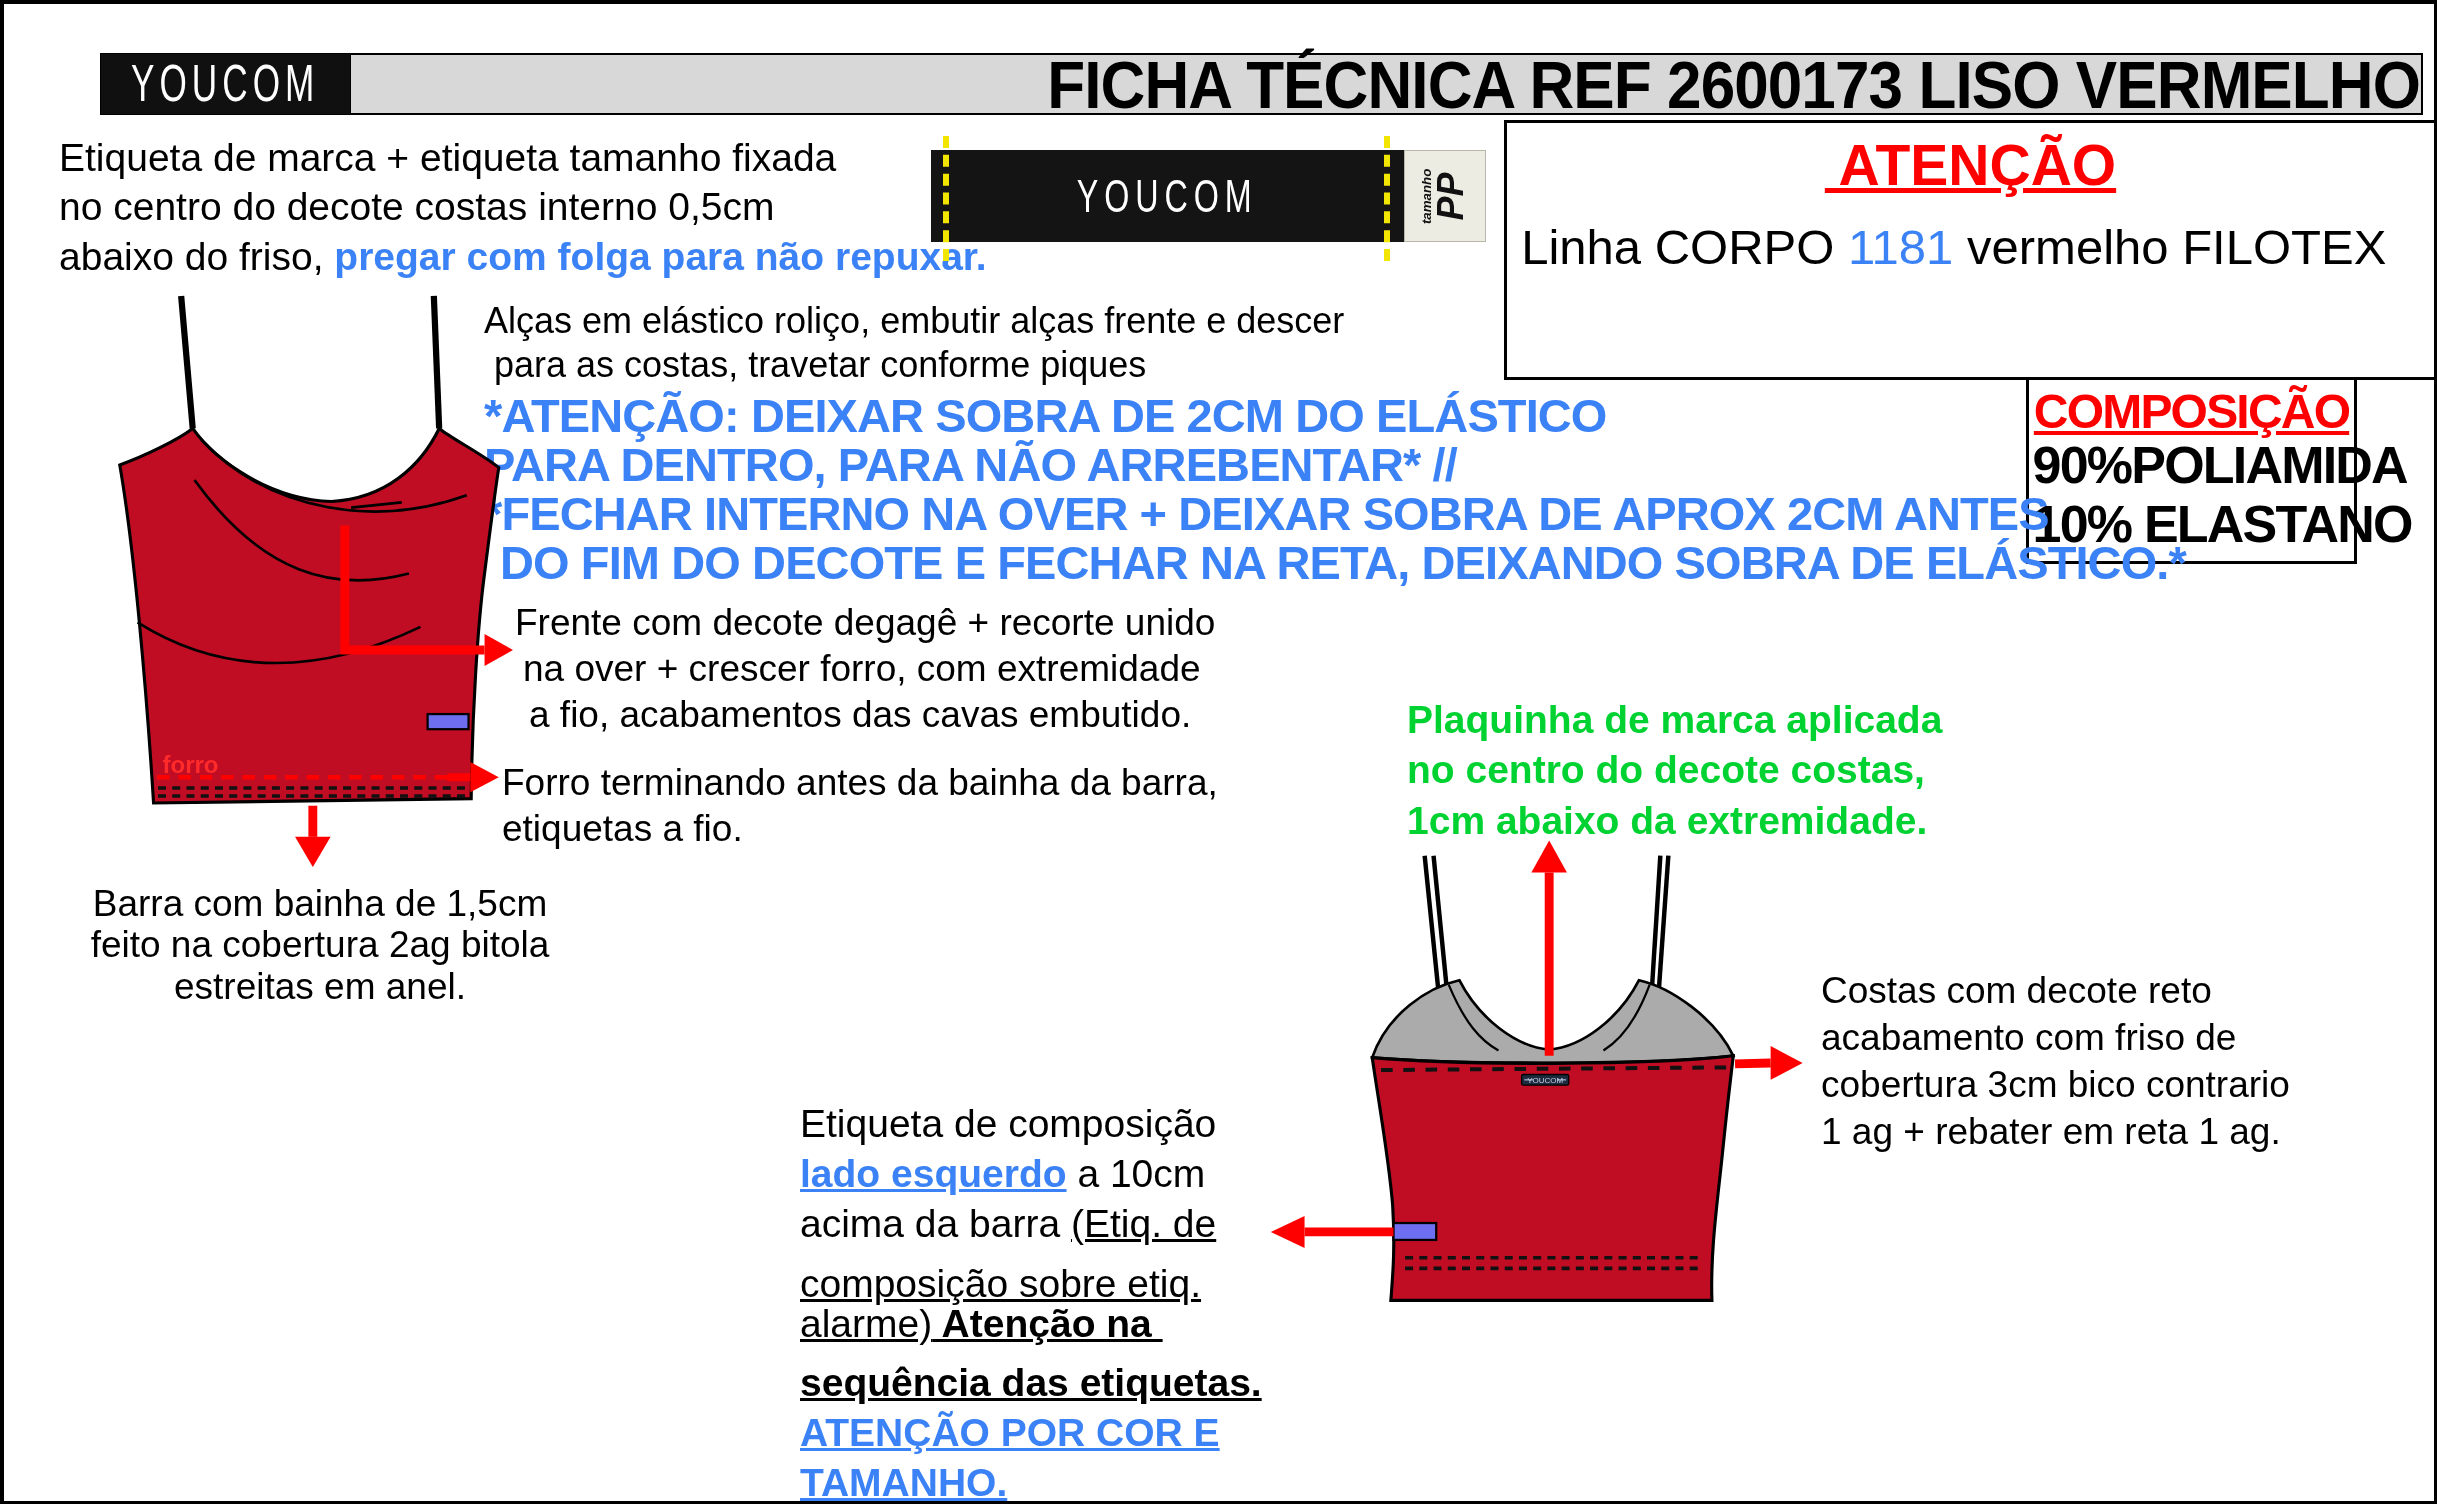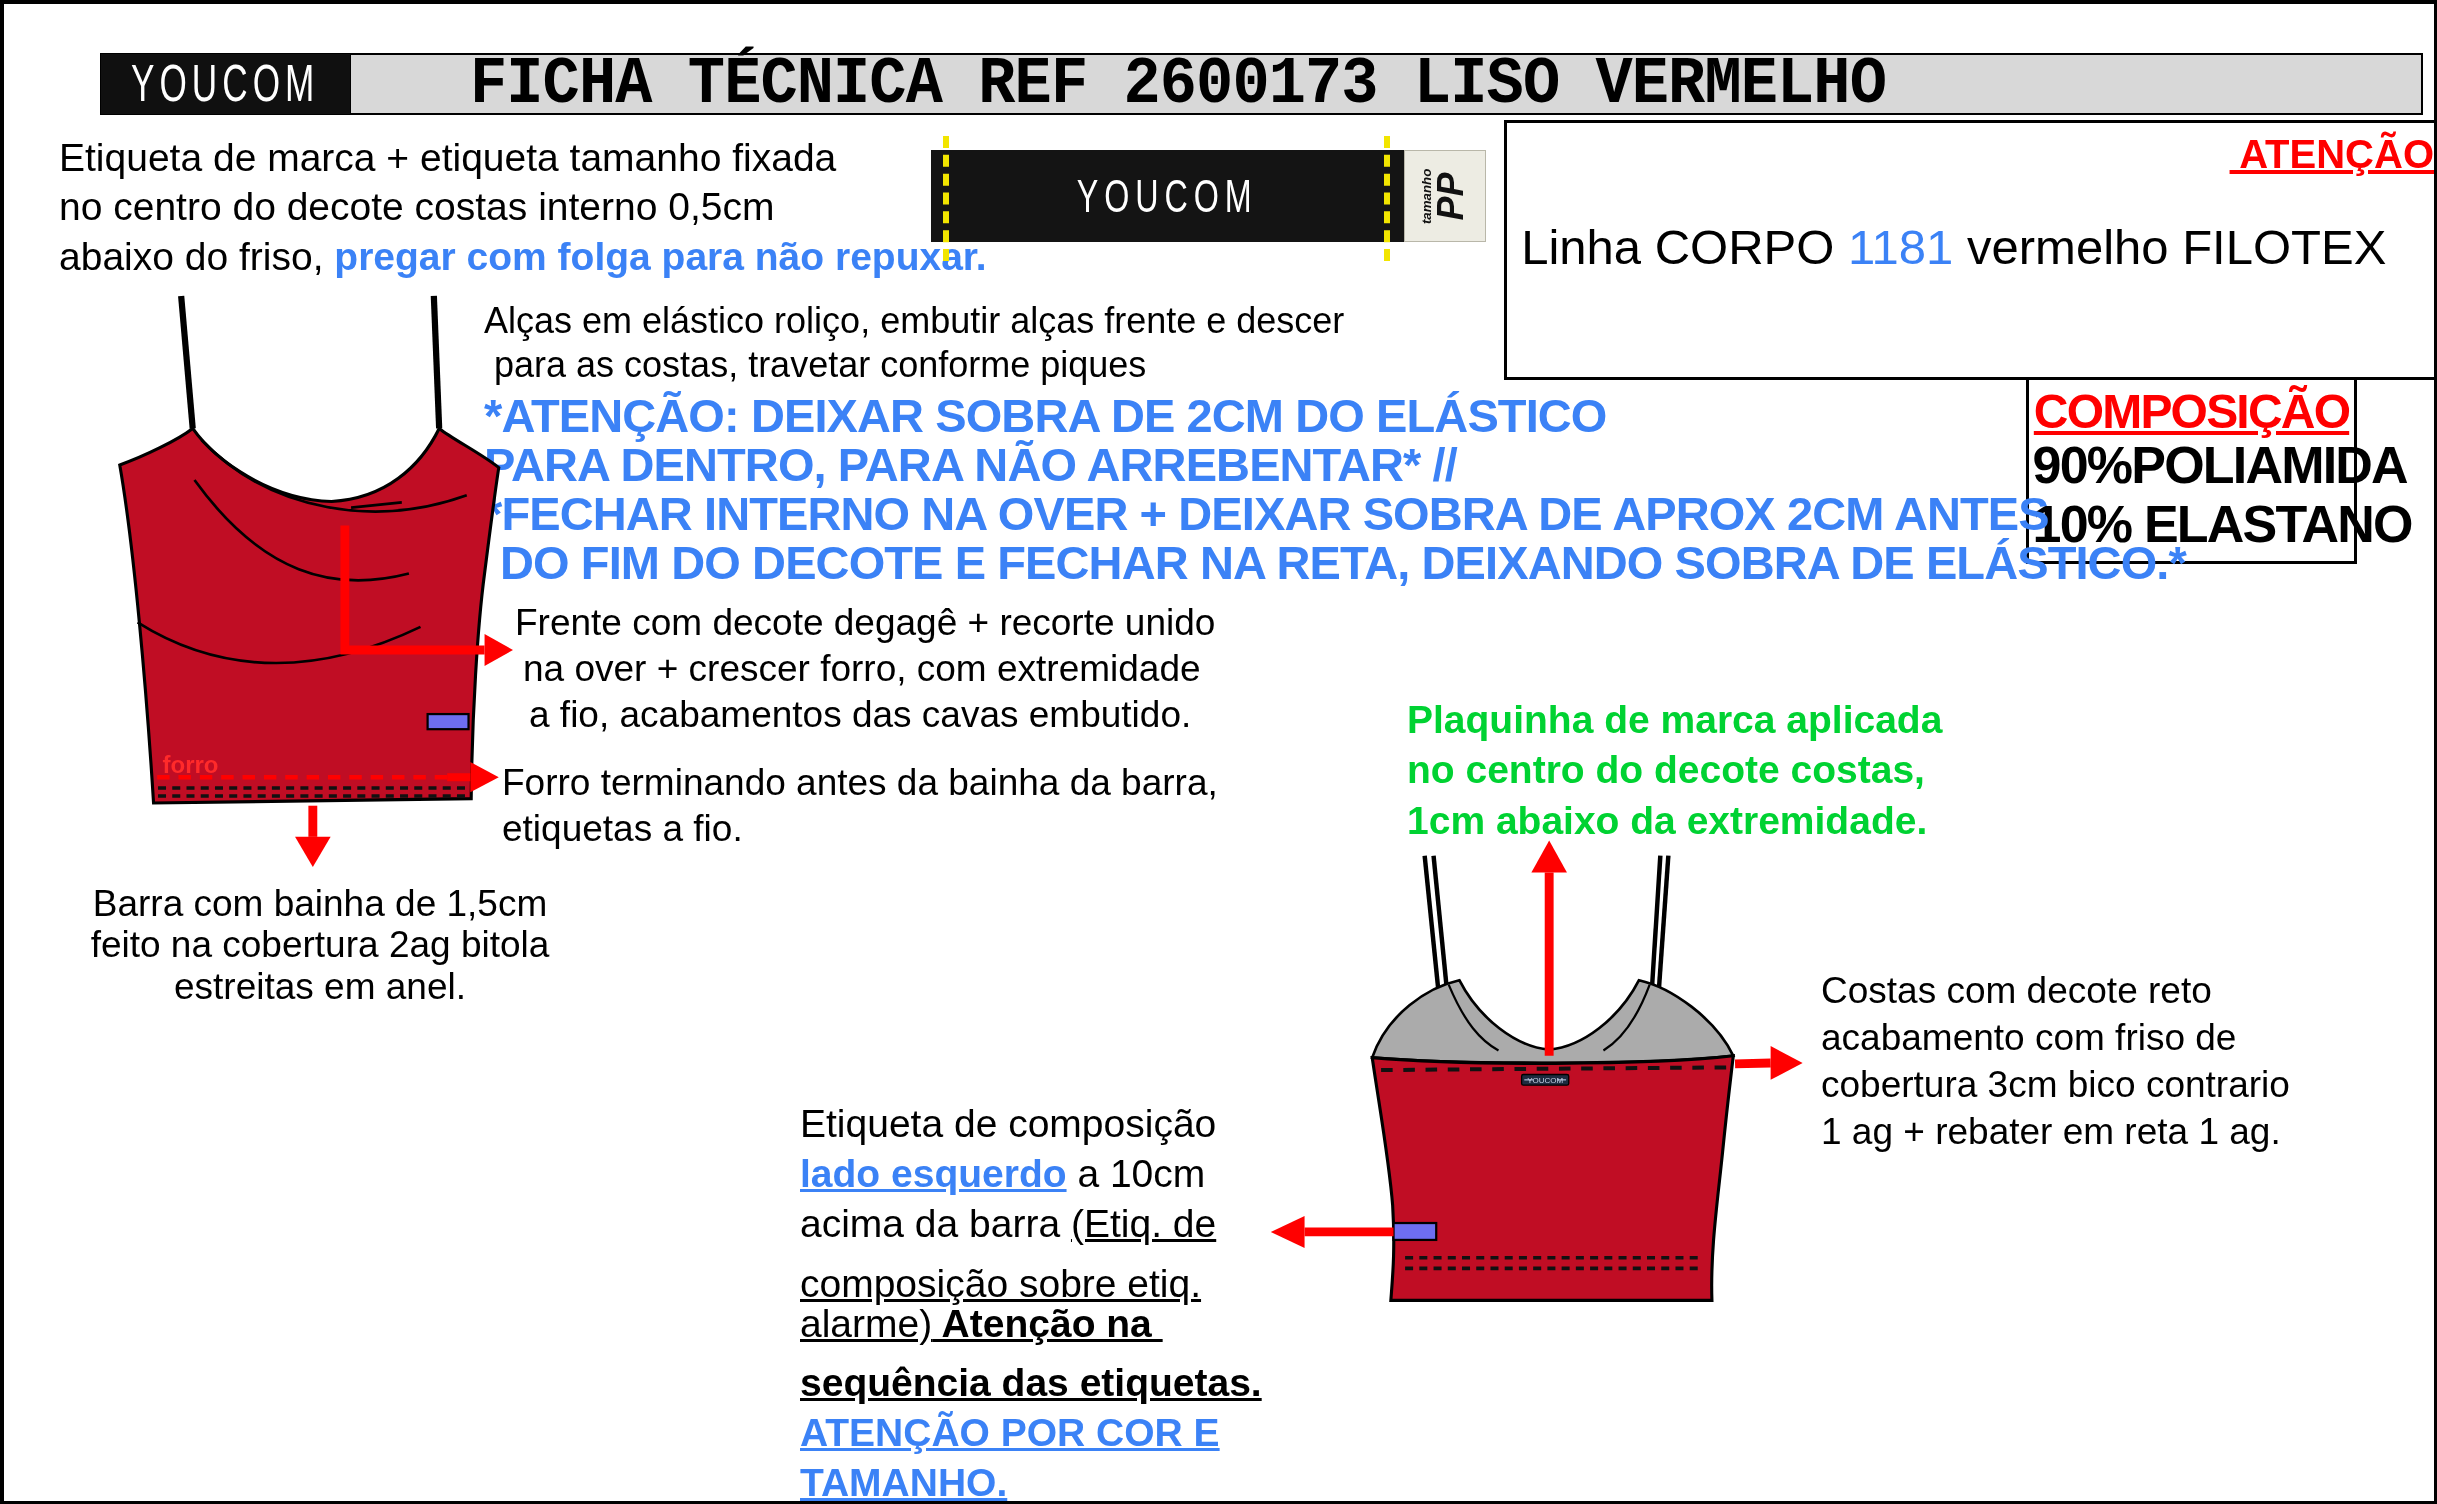--- a/index.html
+++ b/index.html
@@ -32,35 +32,35 @@
     left:96px;top:49px;width:251px;height:62px;
     background:#101010;border:1.8px solid #000;box-sizing:border-box;
     display:flex;align-items:center;justify-content:center;
   }
   .logo-text{
     color:#fff;font-size:37px;letter-spacing:5.3px;font-weight:400;
     transform:scale(0.95,1.38);white-space:pre;
   }
   .page-title-wrap{
     left:466px;top:50px;width:1950px;height:60px;
-    display:flex;align-items:center;justify-content:flex-start;font-family:Liberation Mono, monospace;
+    display:flex;align-items:center;justify-content:flex-end;
   }
   .page-title{
     font-weight:bold;font-size:62px;letter-spacing:-0.9px;
     transform:scaleY(1.08);white-space:pre;color:#000;
   }
 
   
   .atencao-box{
     left:1500px;top:116px;width:933px;height:260px;
     border:3.6px solid #000;box-sizing:border-box;background:#fff;
   }
   .atencao-title{
-    left:0;top:9px;width:100%;text-align:right;
-    font-size:40px;font-weight:bold;color:#ff0000;text-decoration:underline;white-space:pre;
+    left:0;top:9px;width:100%;text-align:center;
+    font-size:57px;font-weight:bold;color:#ff0000;text-decoration:underline;white-space:pre;
   }
   .atencao-line{left:14.2px;top:96px;font-size:49px;white-space:pre;color:#000;}
 
   
   .comp-box{
     left:2022px;top:373px;width:331px;height:187px;
     border:3.6px solid #000;box-sizing:border-box;background:#fff;
   }
   .comp-title{
     left:0;top:3.6px;width:100%;text-align:center;

